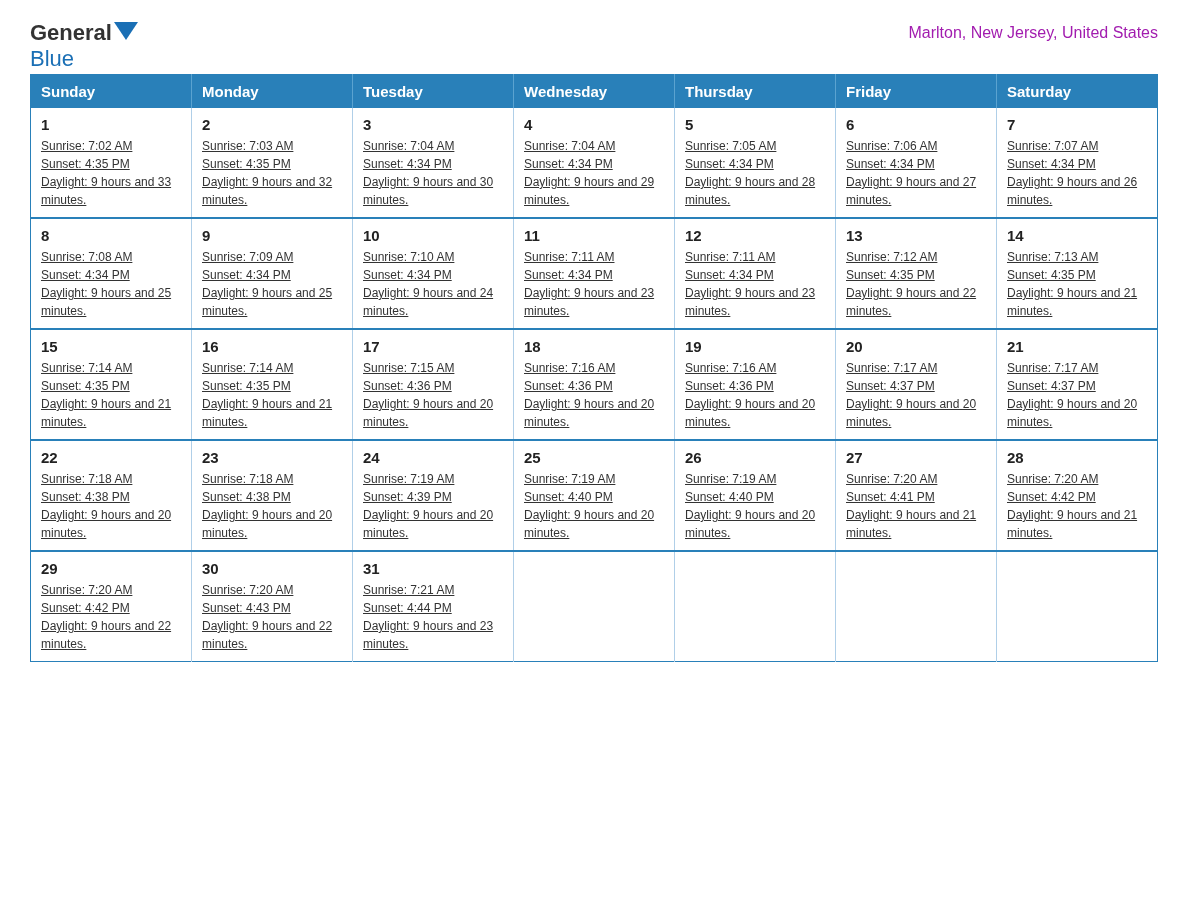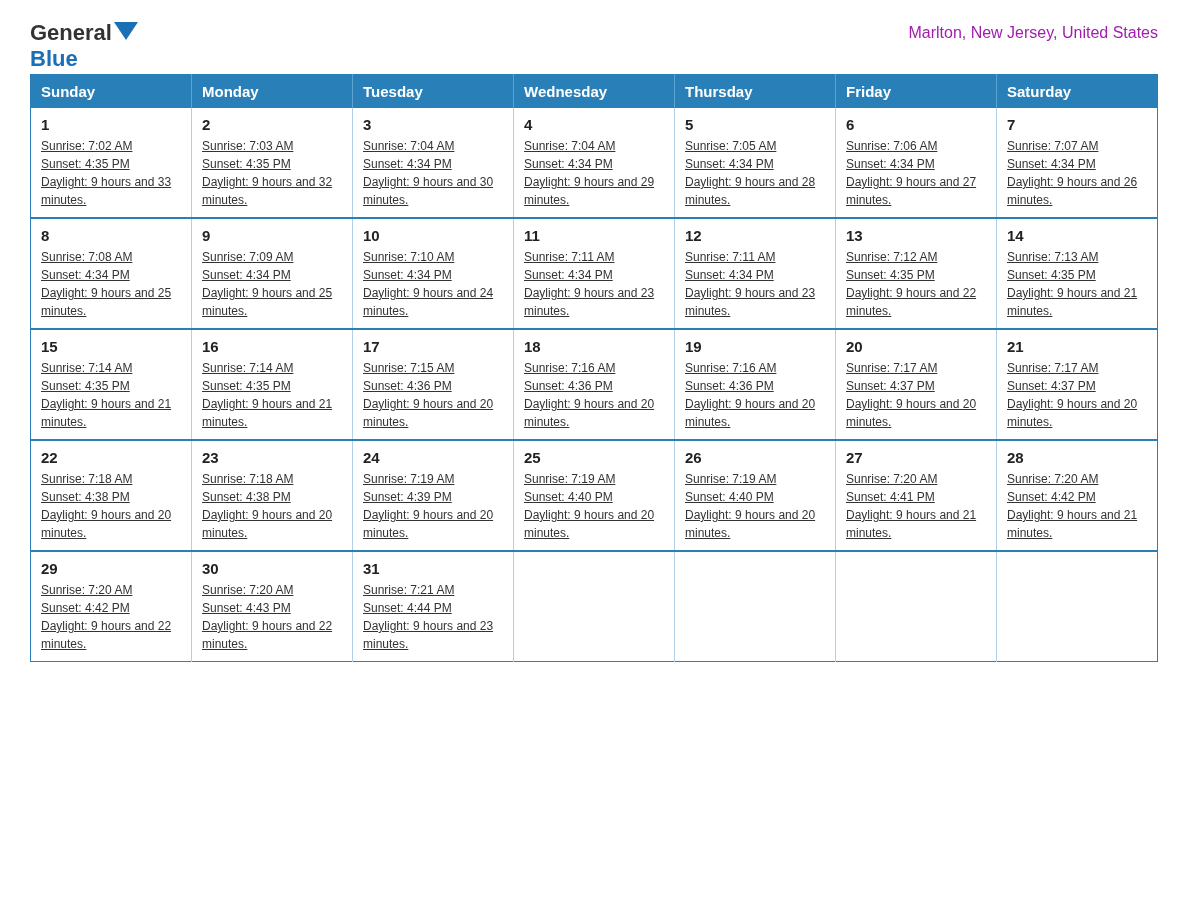--- a/index.html
+++ b/index.html
@@ -21,21 +21,21 @@
       align-items: center;
       gap: 4px;
     }
     .logo-text-general {
       font-size: 22px;
       font-weight: bold;
       color: #333;
     }
     .logo-text-blue {
       font-size: 22px;
-      font-weight: bold;
+      font-weight: normal;
       color: #1a6fb5;
     }
     .logo-icon {
       width: 0;
       height: 0;
       border-left: 12px solid transparent;
       border-right: 12px solid transparent;
       border-top: 18px solid #1a6fb5;
       display: inline-block;
       margin-left: 2px;

